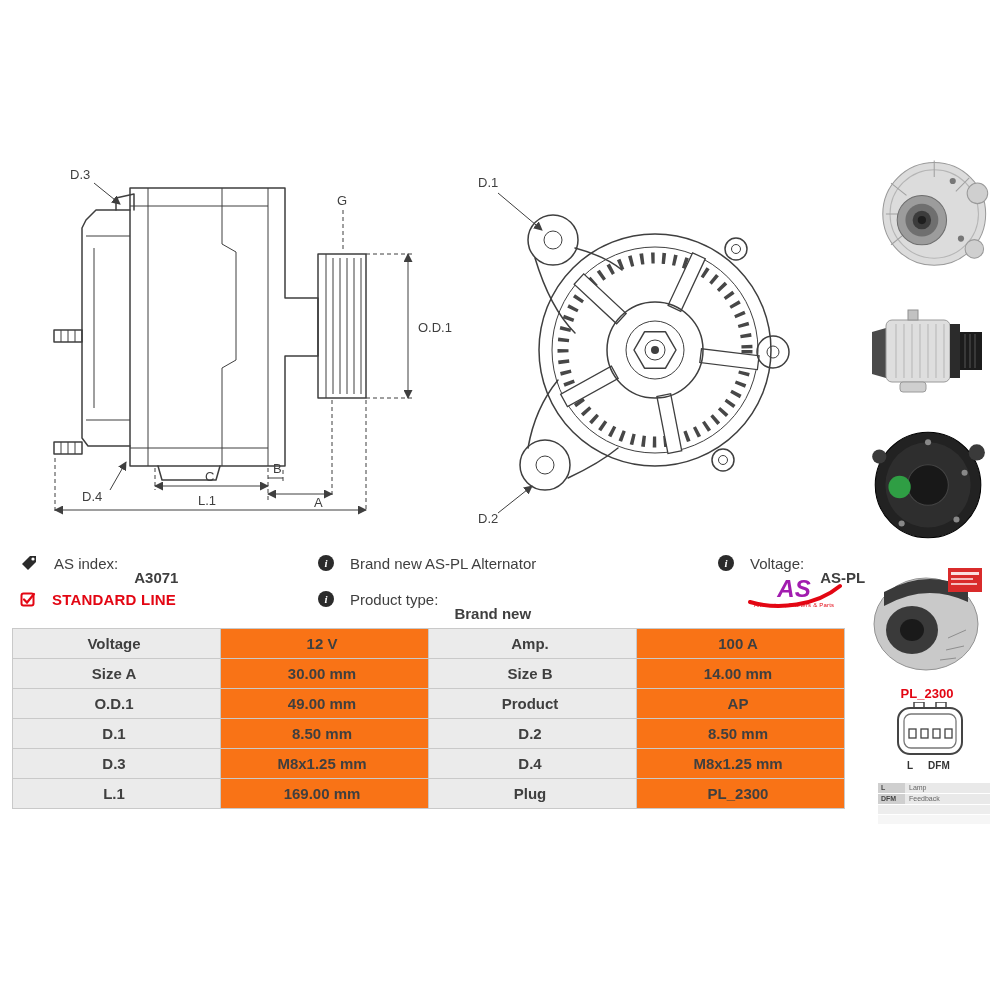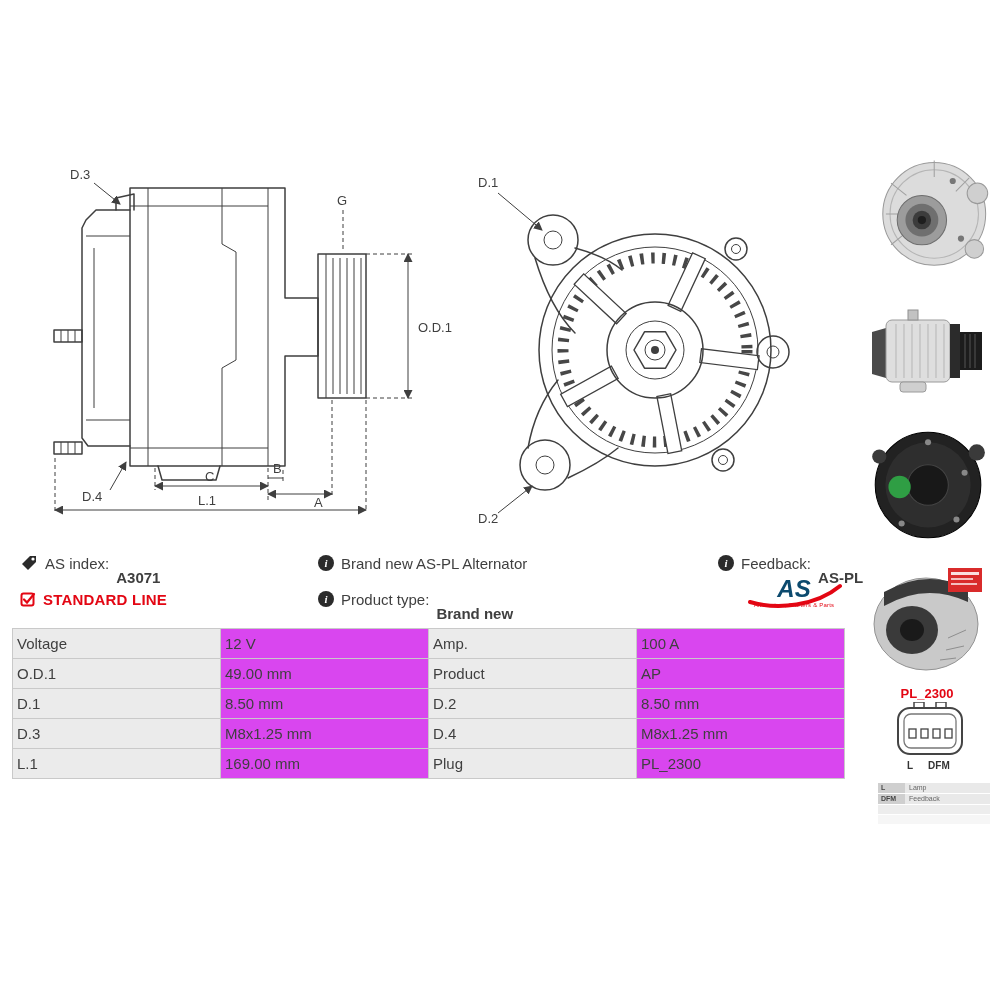--- a/index.html
+++ b/index.html
@@ -8,33 +8,33 @@
   .abs{position:absolute;}
 
   
   svg .ln{fill:none;stroke:#3f3f3f;stroke-width:1.5;stroke-linejoin:round;stroke-linecap:round;}
   svg .thin{fill:none;stroke:#3f3f3f;stroke-width:1;}
   svg .dim{stroke:#3f3f3f;stroke-width:1;fill:none;}
   svg .dash{stroke-dasharray:4 3;}
   svg text.dimtxt{font-size:13px;fill:#3f3f3f;font-family:"Liberation Sans",sans-serif;}
 
   
-  .info-item{position:absolute;display:flex;align-items:center;gap:7px;font-size:15px;height:20px;}
+  .info-item{position:absolute;display:flex;align-items:center;gap:16px;font-size:15px;height:20px;}
   .info-item .b{font-weight:bold;margin-top:29px;}
   .info-item.red-line{font-weight:bold;color:#e30613;letter-spacing:.2px;}
 
   
   table.spec{border-collapse:collapse;width:833px;table-layout:fixed;font-size:15px;}
-  table.spec td{border:1px solid #c9c9c9;height:29px;padding:0 9px 0 4px;text-align:left;overflow:hidden;white-space:nowrap;}
+  table.spec td{border:1px solid #c9c9c9;height:29px;padding:0 9px 0 4px;text-align:center;overflow:hidden;white-space:nowrap;font-weight:bold;}
   td.lab{background:#ebebeb;}
-  td.val{background:#d946ef;margin-left:45px;}
+  td.val{background:#f97316;margin-left:45px;}
 
   
   .as-logo{position:absolute;width:104px;text-align:center;}
-  .as-logo .big{font-size:24px;font-weight:bold;font-style:italic;color:#0c4a6e;line-height:22px;position:relative;z-index:2;}
+  .as-logo .big{font-size:24px;font-weight:bold;font-style:italic;color:#a21caf;line-height:22px;position:relative;z-index:2;}
   .as-logo .swoosh{position:absolute;left:0;top:2px;z-index:1;}
   .as-logo .sub{font-size:6px;color:#e30613;margin-top:2px;letter-spacing:.2px;}
 
   
   .photo{position:absolute;left:854px;width:144px;}
   .plug-code{position:absolute;left:852px;width:150px;text-align:center;color:#e30613;
              font-weight:bold;font-size:13px;}
   .pin-labels{position:absolute;left:890px;top:760px;width:84px;display:flex;font-size:10px;font-weight:bold;color:#333;}
   .pin-labels .p1{margin-left:17px;}
   .pin-labels .p2{margin-left:15px;}
@@ -249,21 +249,21 @@
       <text x="8" y="12" text-anchor="middle" fill="#fff" font-size="11" font-weight="bold" font-family="Liberation Serif, serif" font-style="italic">i</text>
     </svg>
     <span>Brand new AS-PL Alternator</span>
   </div>
 
   <div class="info-item" style="left:718px;top:553px;">
     <svg width="16" height="16" viewBox="0 0 16 16">
       <circle cx="8" cy="8" r="8" fill="#2b2b2b"></circle>
       <text x="8" y="12" text-anchor="middle" fill="#fff" font-size="11" font-weight="bold" font-family="Liberation Serif, serif" font-style="italic">i</text>
     </svg>
-    <span>Feedback:</span>
+    <span>Voltage:</span>
     <span class="b">AS-PL</span>
   </div>
 
   <div class="info-item red-line" style="left:20px;top:589px;">
     <svg width="16" height="16" viewBox="0 0 16 16">
       <rect x="1.5" y="2.5" width="12" height="12" rx="2" fill="none" stroke="#e30613" stroke-width="2"></rect>
       <path d="M4,8.5 L7,11.5 L14,3" stroke="#e30613" stroke-width="2.2" fill="none" stroke-linecap="round"></path>
     </svg>
     <span>STANDARD LINE</span>
   </div>
@@ -291,20 +291,26 @@
         <col style="width:25%">
         <col style="width:25%">
         <col style="width:25%">
       </colgroup>
     <tbody>
       <tr>
         <td class="lab">Voltage</td>
         <td class="val">12 V</td>
         <td class="lab">Amp.</td>
         <td class="val">100 A</td>
+      </tr>
+      <tr>
+        <td class="lab">Size A</td>
+        <td class="val">30.00 mm</td>
+        <td class="lab">Size B</td>
+        <td class="val">14.00 mm</td>
       </tr>
       <tr>
         <td class="lab">O.D.1</td>
         <td class="val">49.00 mm</td>
         <td class="lab">Product</td>
         <td class="val">AP</td>
       </tr>
       <tr>
         <td class="lab">D.1</td>
         <td class="val">8.50 mm</td>

